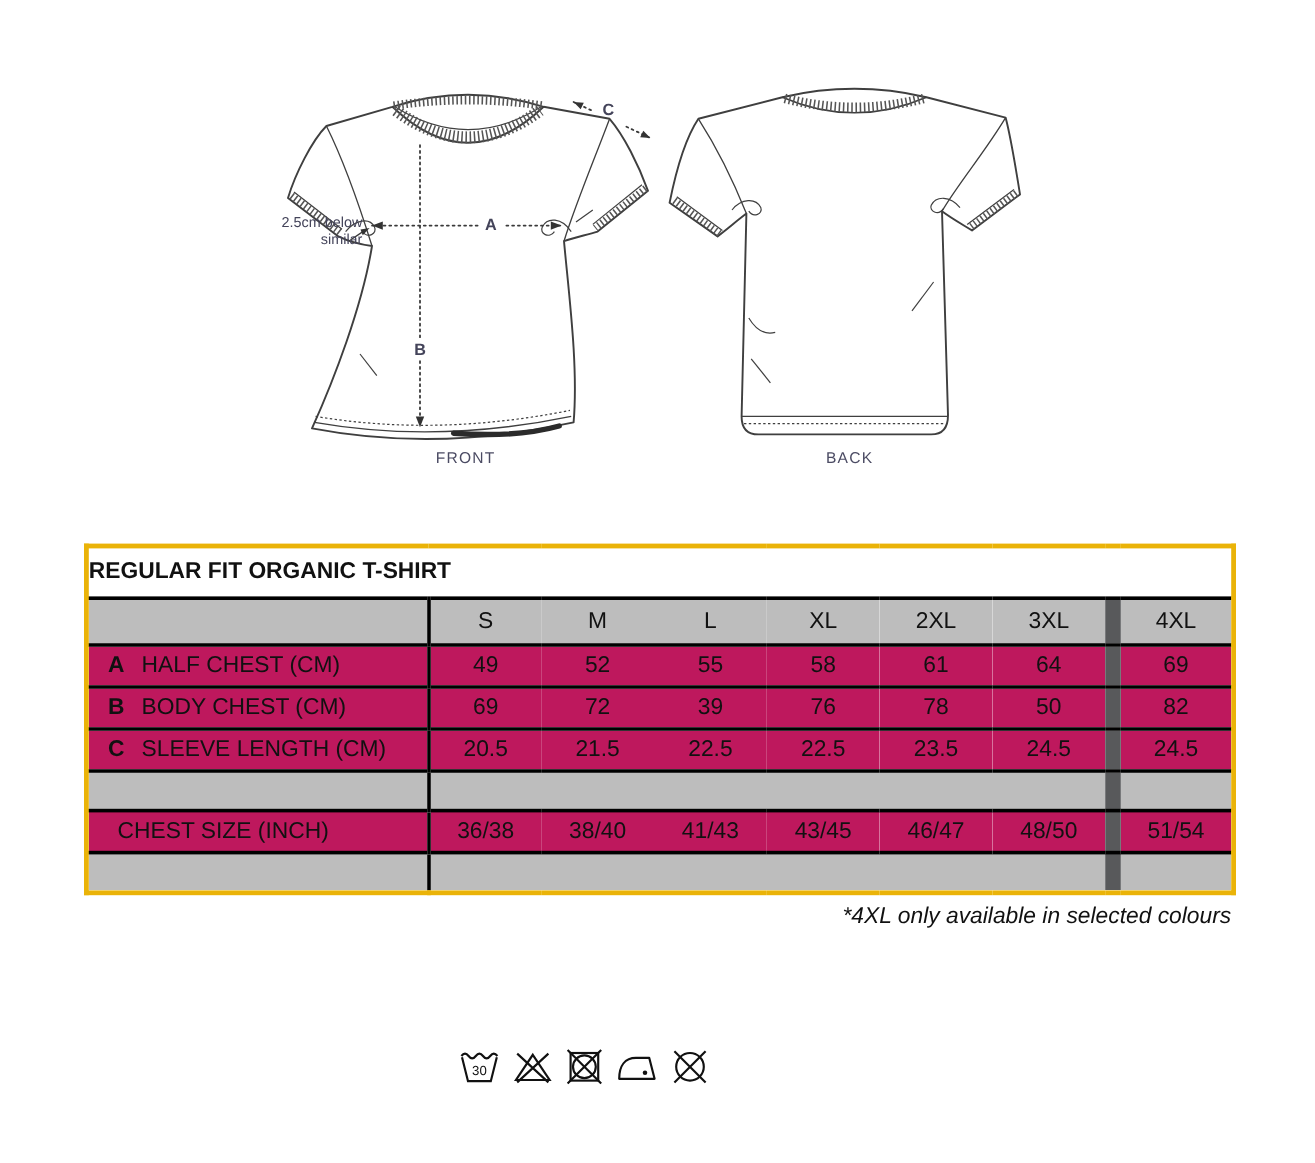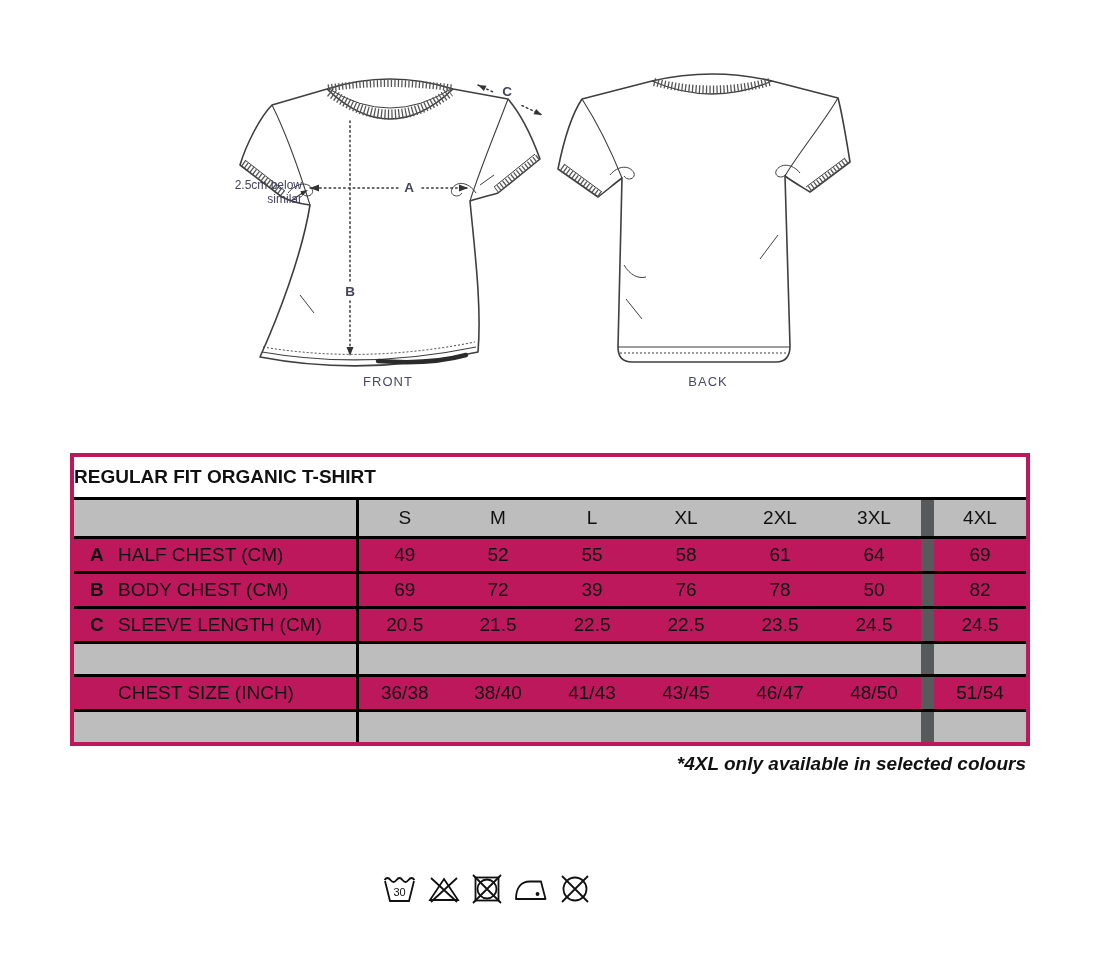--- a/index.html
+++ b/index.html
@@ -7,34 +7,34 @@
   #page{position:relative;width:1096px;height:969px;background:#ffffff;overflow:hidden;}
 
   
   .shirt-svg{position:absolute;}
   .diagram-caption{position:absolute;font-size:13px;letter-spacing:1px;color:#4b4b63;text-align:center;width:140px;}
   .dim-letter{position:absolute;font-size:13.5px;font-weight:600;color:#44445a;width:16px;text-align:center;}
   .armhole-note{position:absolute;left:218px;top:178px;width:84px;font-size:12px;line-height:14px;color:#44445a;text-align:right;}
 
   
   .size-table-wrap{position:absolute;left:70px;top:453px;}
-  table.size-table{border-collapse:collapse;table-layout:fixed;width:956px;border:4px solid #be185d;}
+  table.size-table{border-collapse:collapse;table-layout:fixed;width:956px;border:4px solid #eab308;}
   table.size-table tr{border-bottom:3px solid #000;}
   table.size-table td{padding:0;vertical-align:middle;font-size:19px;overflow:hidden;}
   td.lbl{border-right:3px solid #000;}
   .r-title td{height:40px;font-size:20px;font-weight:700;padding-left:18px;}
   .r-head td{height:36px;background:#bdbdbd;text-align:center;font-size:20px;}
   .r-data td{height:32px;text-align:center;background:#be185d;}
   .r-data td.lbl{text-align:left;}
   .r-spacer td{height:30px;background:#bdbdbd;}
   td.band{background:#58595b !important;}
   .key{display:inline-block;box-sizing:border-box;width:44px;padding-left:16px;font-weight:700;}
-  .indent{display:inline-block;padding-left:44px;}
-
-  .footnote{position:absolute;right:70px;top:753px;font-size:19px;font-weight:700;font-style:italic;color:#111;}
+  .indent{display:inline-block;padding-left:24px;}
+
+  .footnote{position:absolute;right:70px;top:753px;font-size:19px;font-weight:400;font-style:italic;color:#111;}
 
   
   .care-text{position:absolute;left:0;top:816px;width:1096px;text-align:center;font-size:20px;line-height:27px;font-weight:700;}
   .care-icons{position:absolute;left:0;top:874px;width:972px;display:flex;justify-content:center;align-items:center;gap:9px;}
   .care-icons svg{display:block;}
 </style>
 </head>
 <body>
 
 <div id="page">

